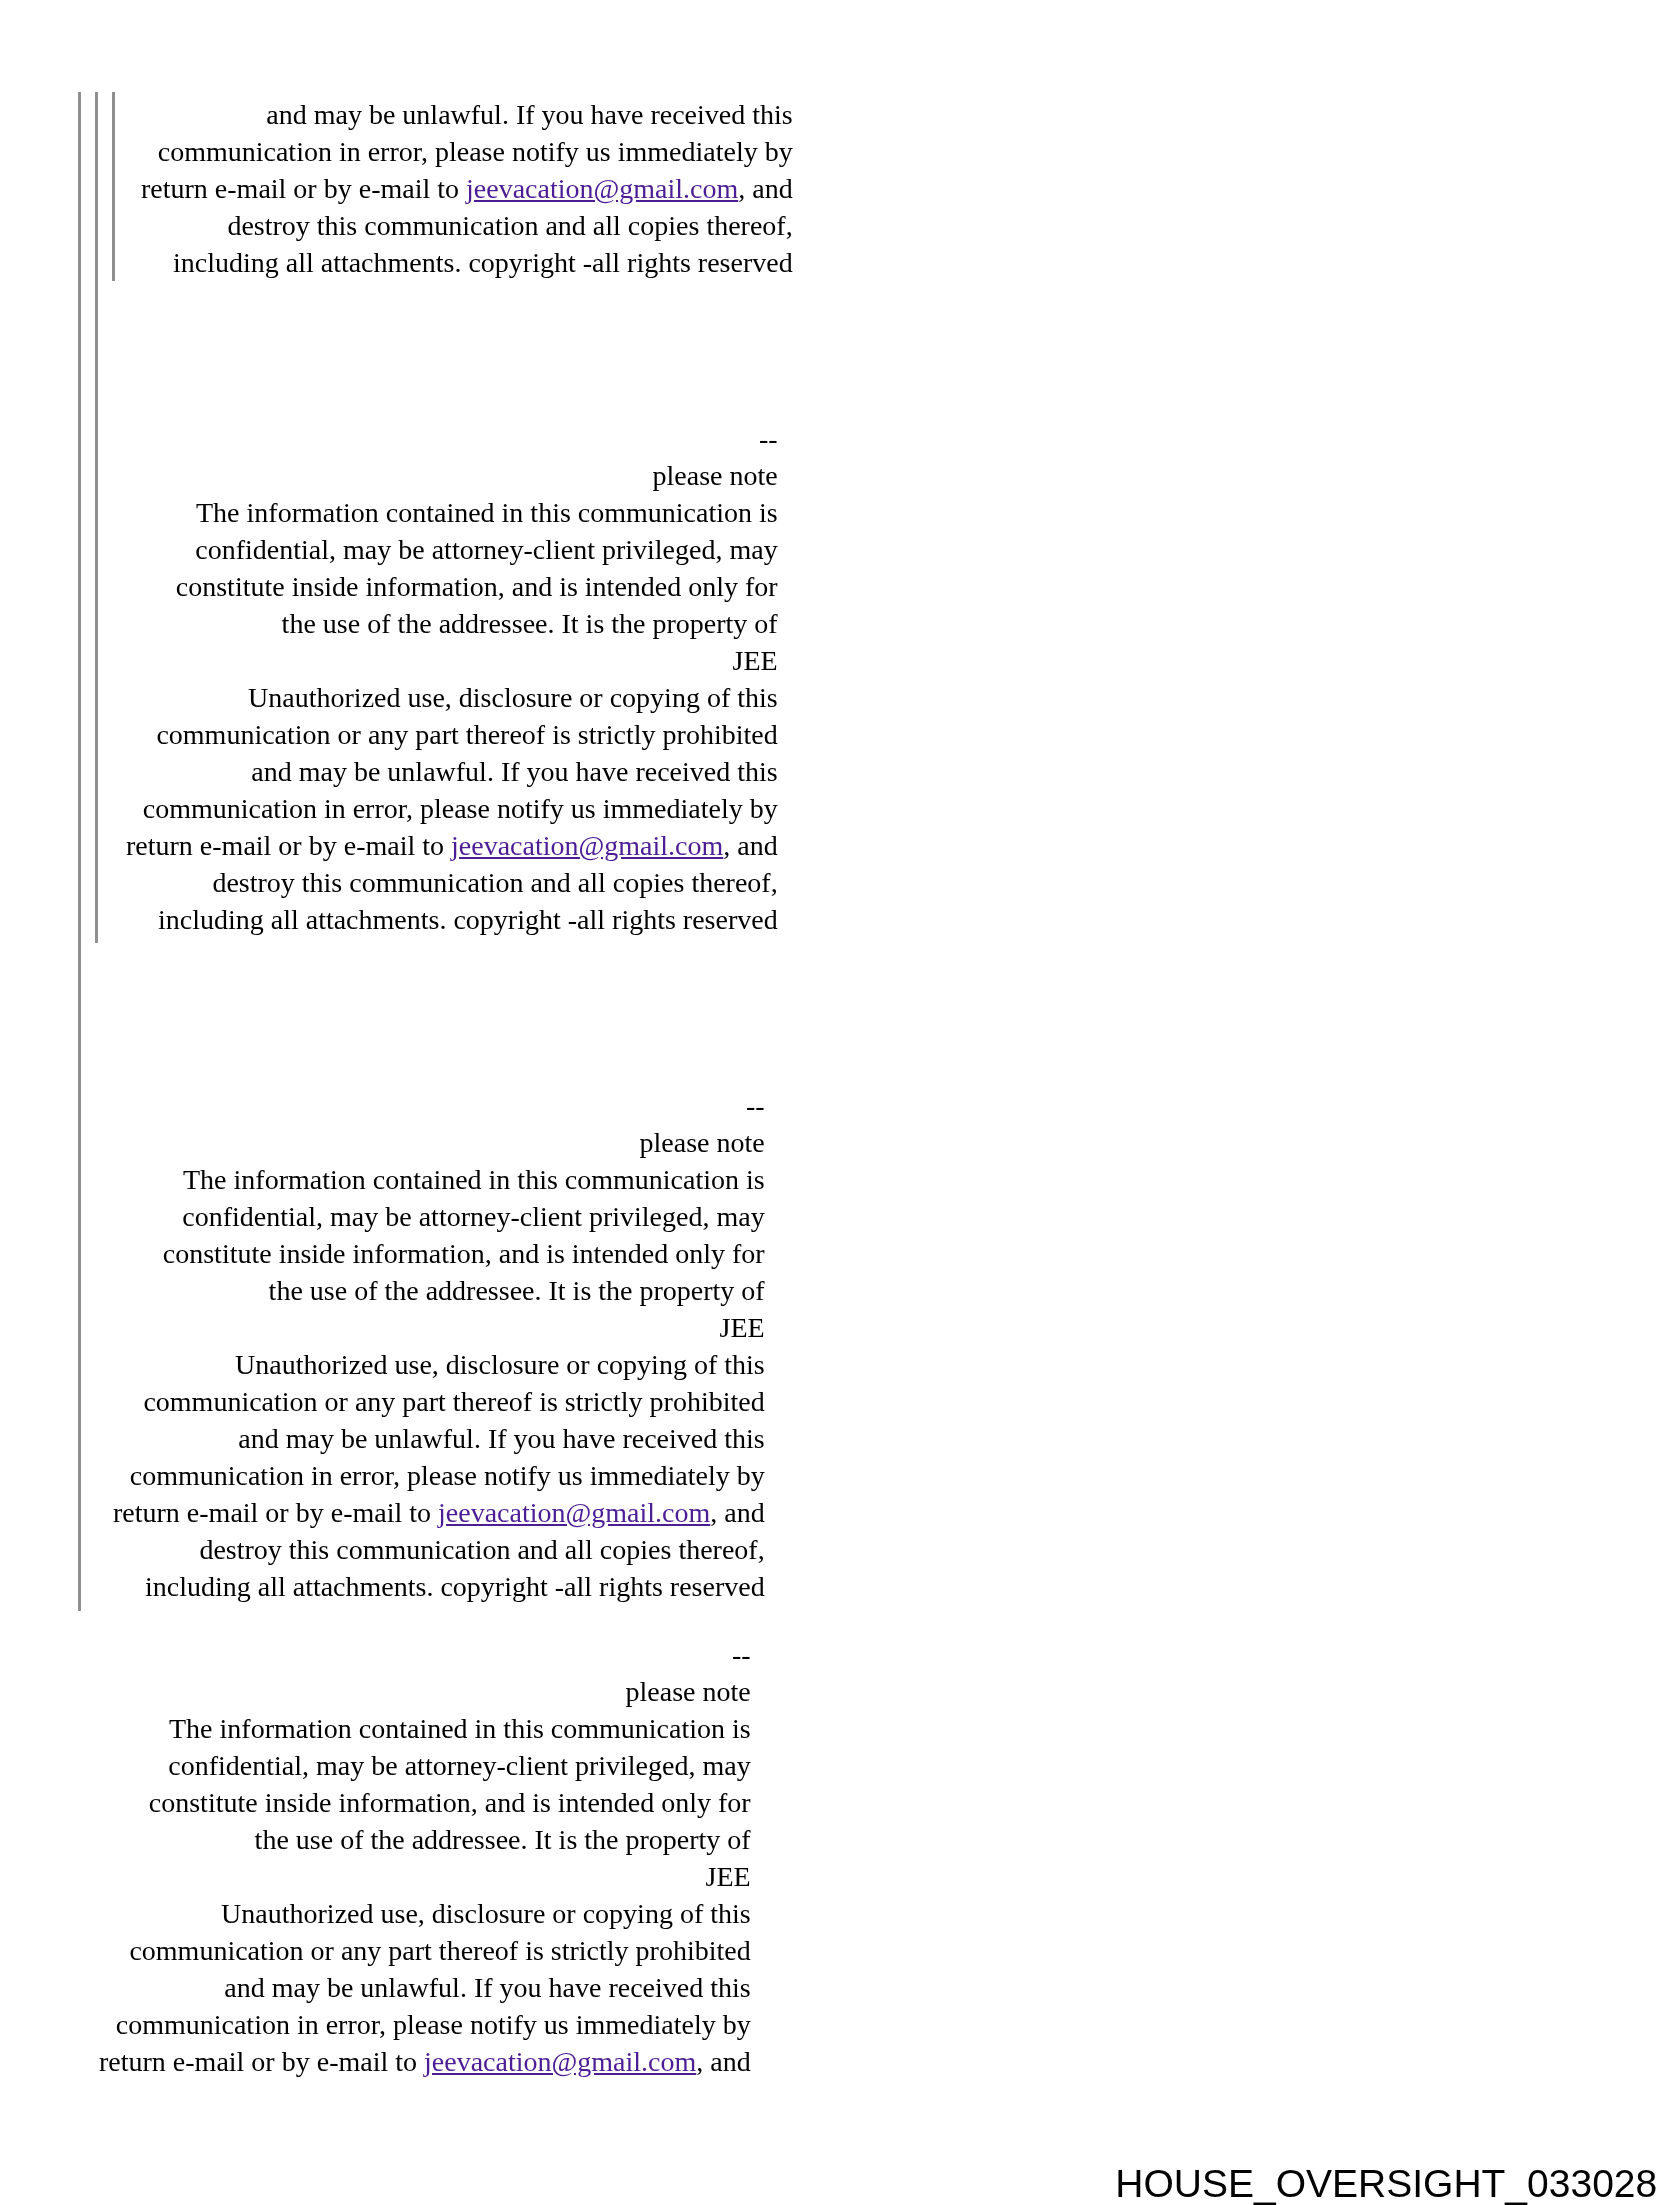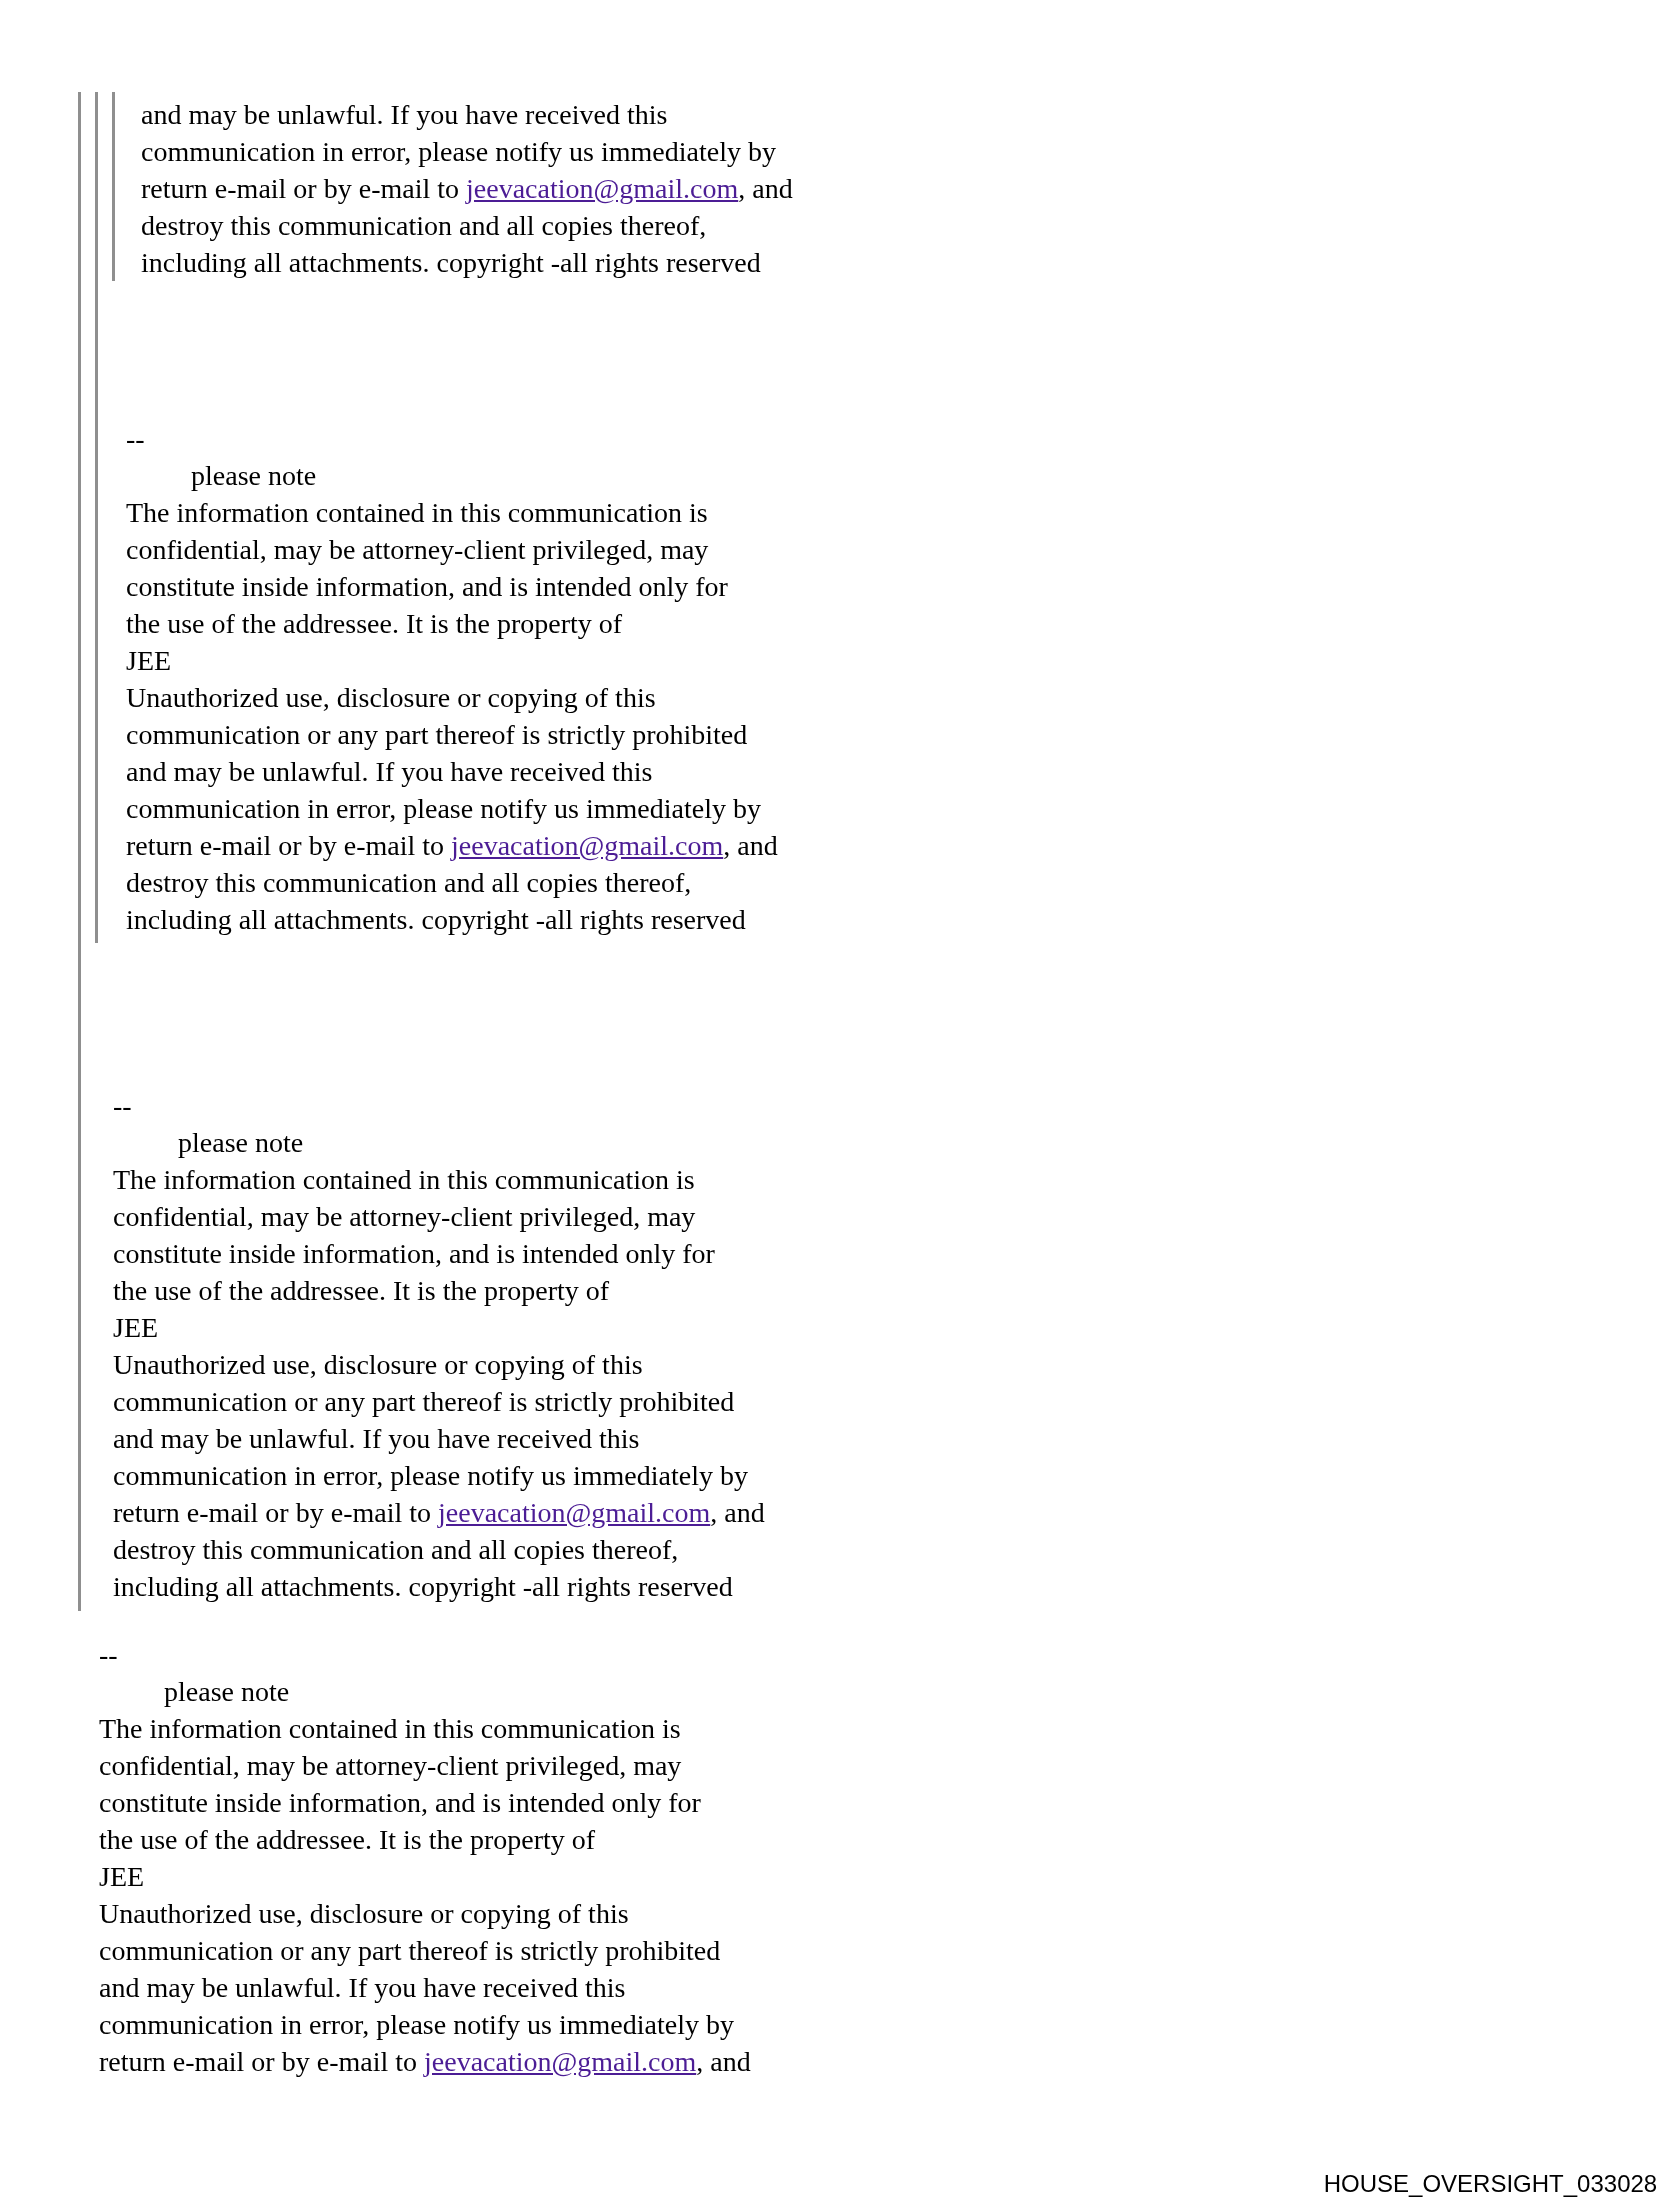--- a/index.html
+++ b/index.html
@@ -10,20 +10,21 @@
   .page {
     position: relative;
     width: 1669px;
     height: 2205px;
     background: #ffffff;
     overflow: hidden;
     font-family: "Liberation Serif", serif;
     font-size: 28px;
     line-height: 37px;
     color: #000000;
+    text-align: right;
   }
   .quote-bar {
     position: absolute;
     width: 2.6px;
     background: #8f8f8f;
   }
   .bar-1 { left: 78px; top: 92px; height: 1519px; }
   .bar-2 { left: 95px; top: 92px; height: 851px; }
   .bar-3 { left: 112px; top: 92px; height: 189px; }
 
@@ -39,21 +40,21 @@
   .email-link {
     color: #4c1d95;
     text-decoration: underline;
     cursor: pointer;
   }
   .footer {
     position: absolute;
     right: 11.8px;
     top: 2167px;
     font-family: "Liberation Sans", sans-serif;
-    font-size: 24px;
+    font-size: 39px;
     line-height: 33px;
     color: #000000;
   }
 </style>
 </head>
 <body>
 
 <div class="page">
 
   <div class="quote-bar bar-1"></div>

